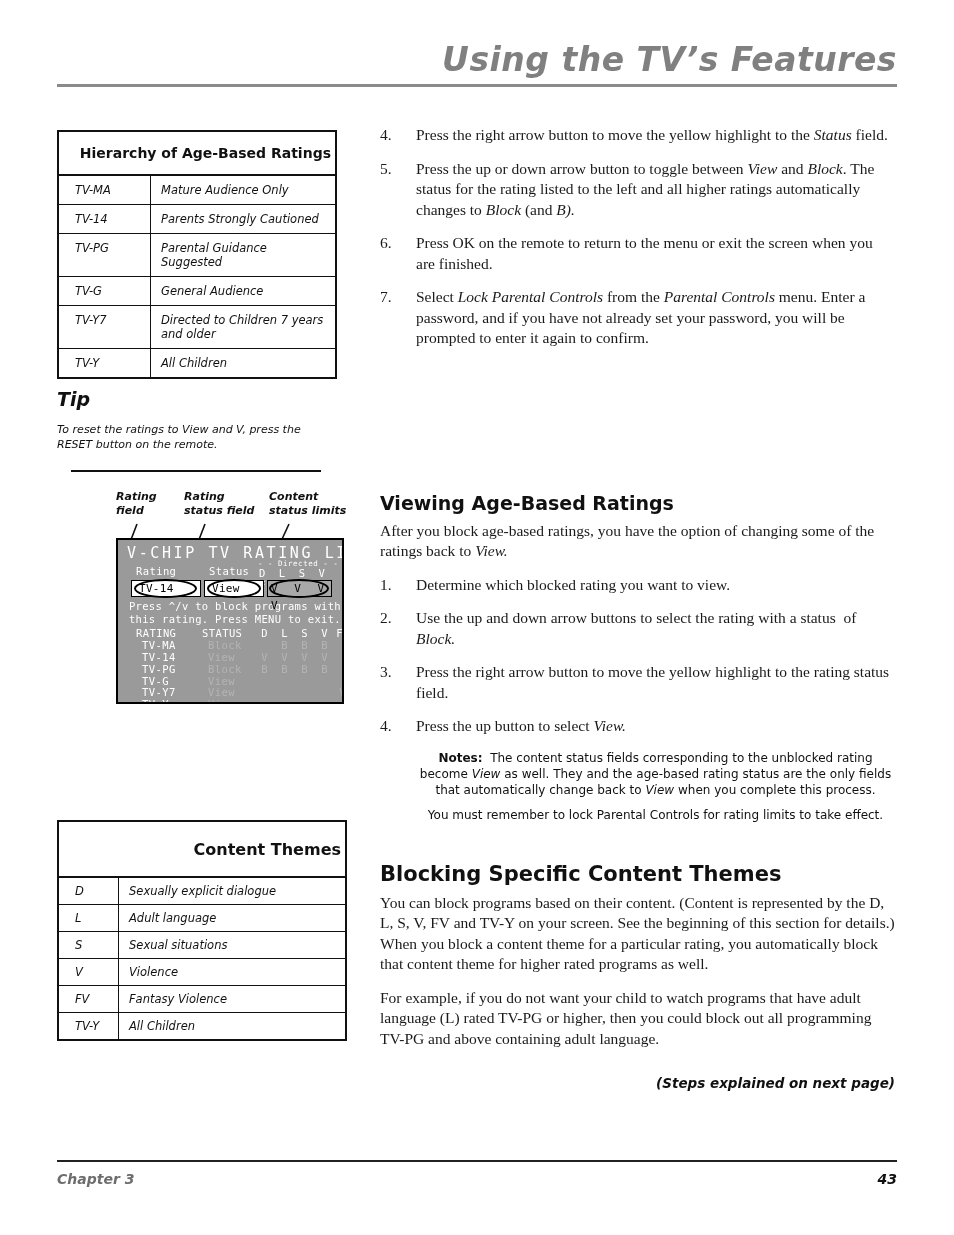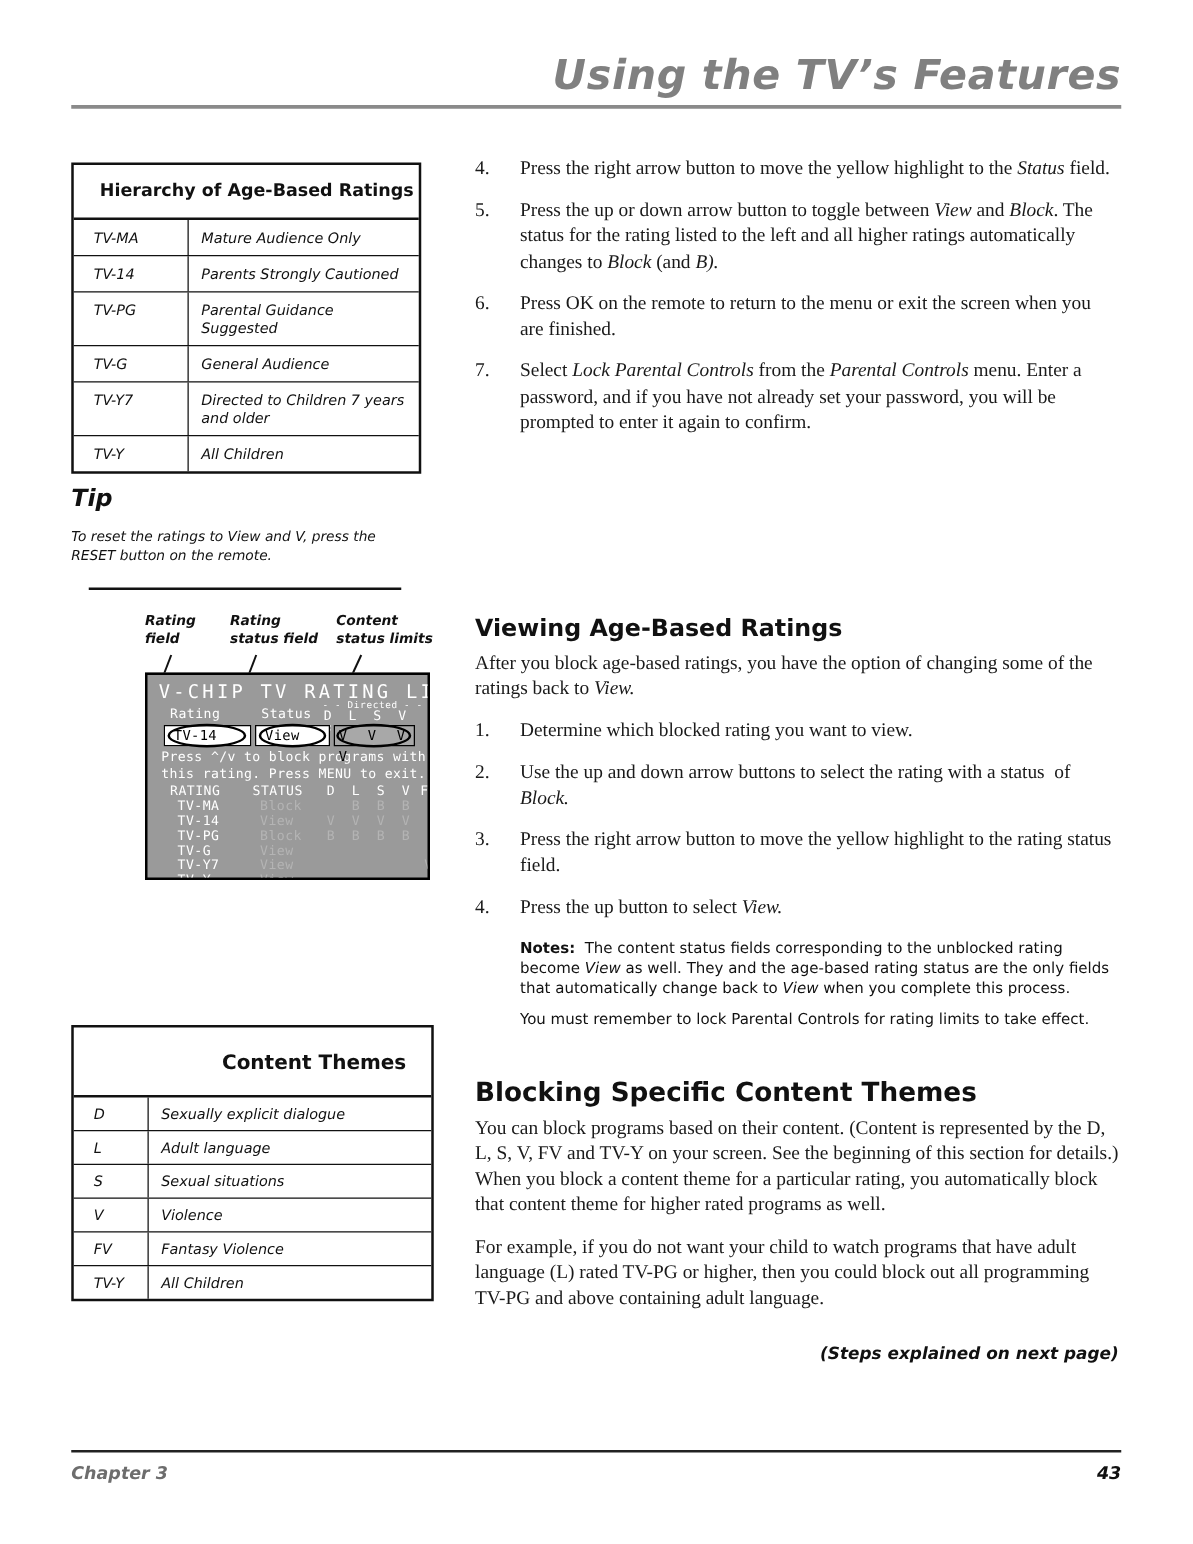--- a/index.html
+++ b/index.html
@@ -87,21 +87,21 @@
   }
 
   
   #hierarchy-table { left: 57px; top: 130px; width: 280px; }
   #hierarchy-table .bt-c1 { width: 92px; }
   #hierarchy-table .bt-title { padding: 13px 4px 13px 4px; font-size: 14px; }
 
   
   #content-themes-table { left: 57px; top: 820px; width: 290px; }
   #content-themes-table .bt-c1 { width: 60px; padding-left: 16px; }
-  #content-themes-table .bt-title { padding: 18px 20px 17px 4px; font-size: 16px; }
+  #content-themes-table .bt-title { padding: 18px 4px 17px 4px; font-size: 16px; }
   #content-themes-table .bt-row { min-height: 22px; }
   #content-themes-table .bt-c1,
   #content-themes-table .bt-c2 { padding-top: 6px; padding-bottom: 6px; }
 
   
   #tip-block {
     position: absolute;
     left: 57px;
     top: 388px;
     width: 270px;
@@ -298,21 +298,21 @@
   }
   .body-para i { font-style: italic; }
 
   .notes-block {
     font-family: "DejaVu Sans", sans-serif;
     font-size: 12px;
     line-height: 16px;
     color: #111;
     padding-left: 36px;
   }
-  .notes-block p { margin: 0 0 9px 0; }
+  .notes-block p { margin: 0 0 9px 0; text-align: center; }
   .notes-block b { font-weight: bold; }
   .notes-block i { font-style: italic; }
 
   .steps-next {
     font-family: "DejaVu Sans", sans-serif;
     font-weight: bold;
     font-style: italic;
     font-size: 13.5px;
     text-align: right;
     color: #111;

